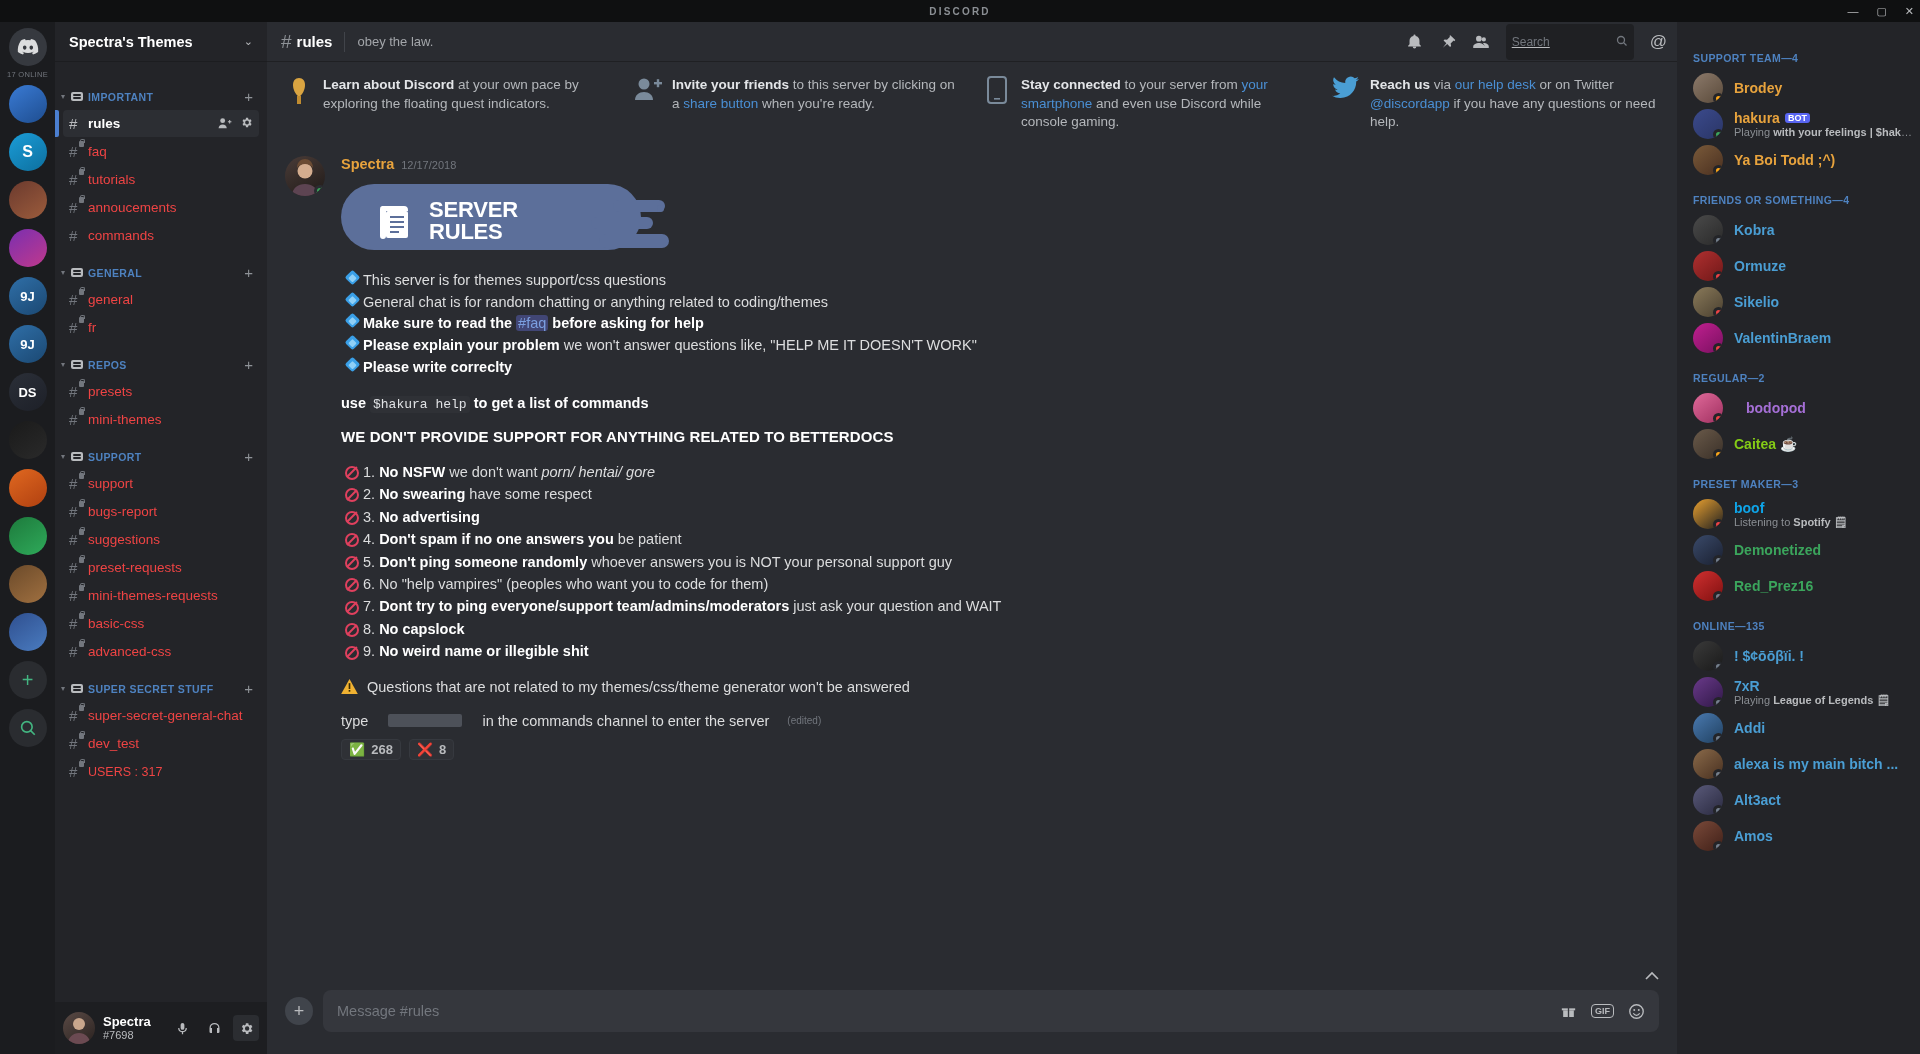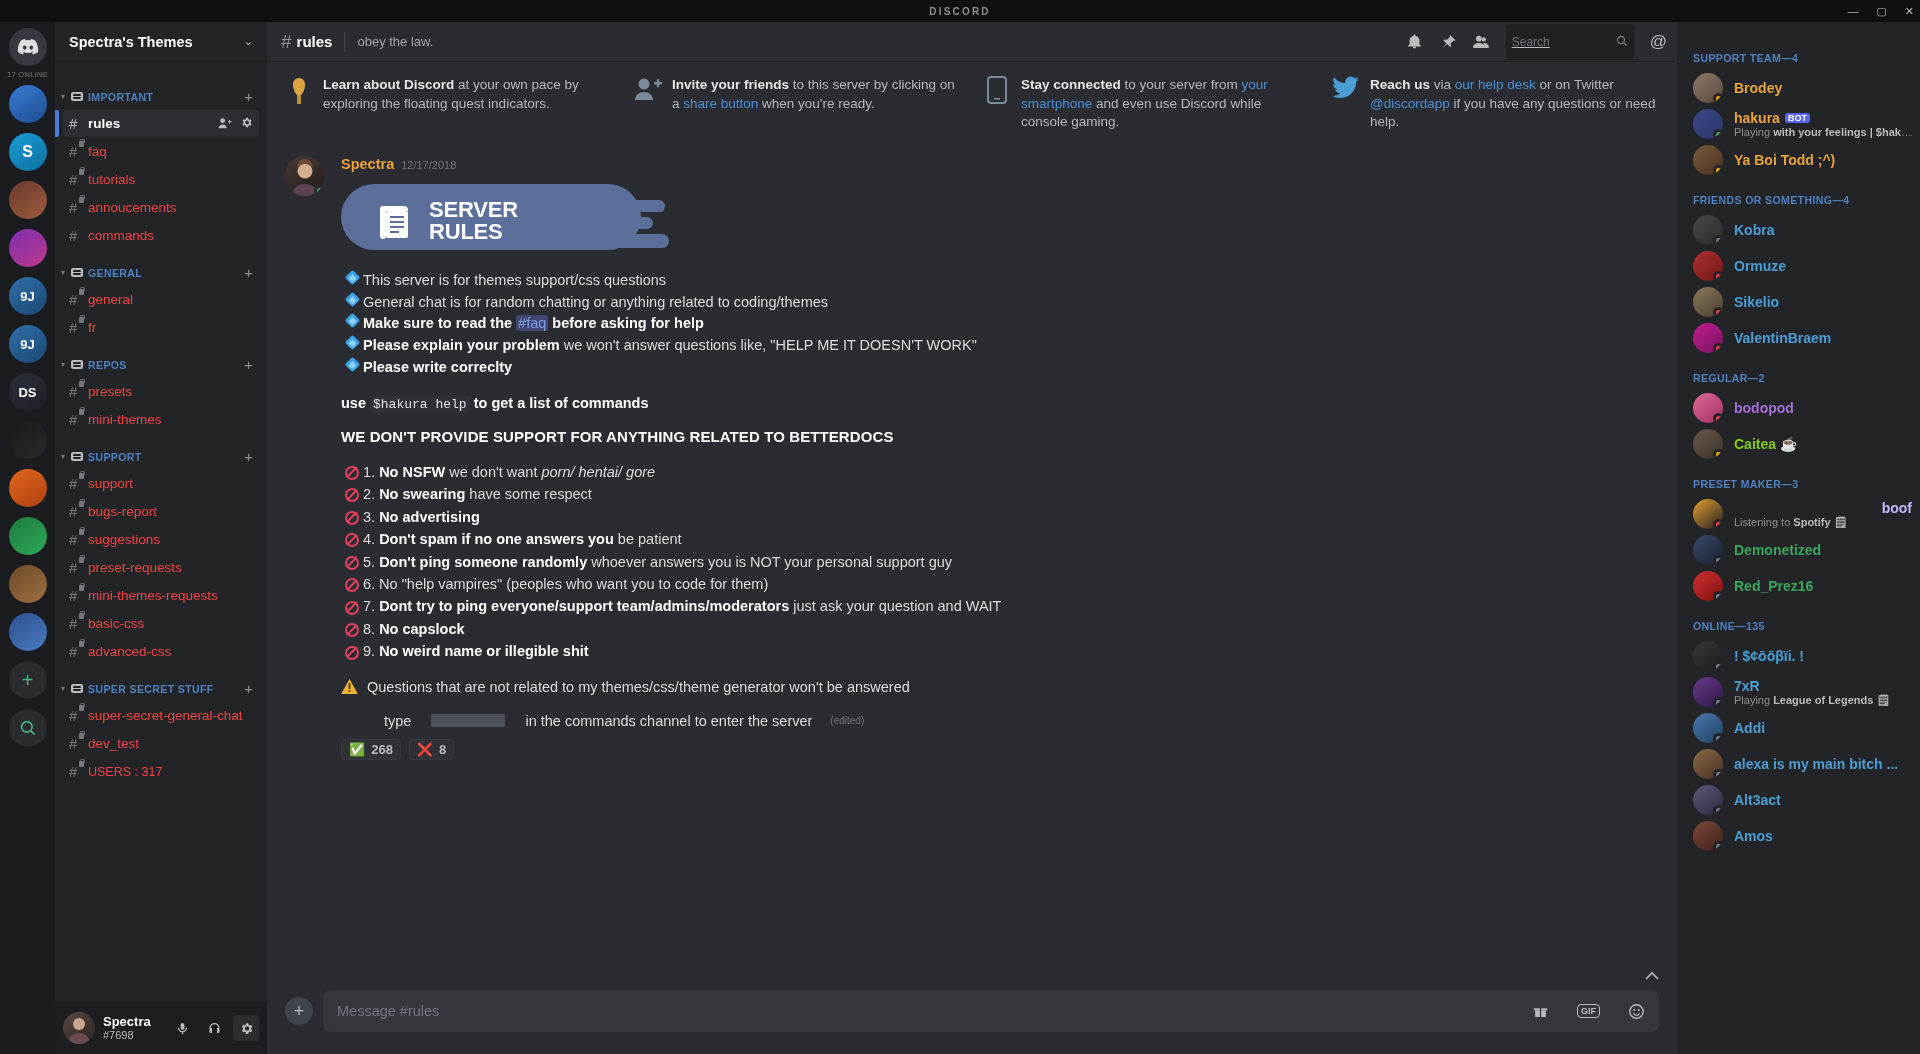--- a/index.html
+++ b/index.html
@@ -218,21 +218,21 @@
     transform: rotate(-45deg);
   }
   .nline .ntxt { font-size:14.5px; color:#dcddde; }
   .nline .ntxt b { font-weight:700; color:#fff; }
   .nline .ntxt i { font-style: italic; }
 
   .warnline { display:flex; align-items:flex-start; margin-bottom:16px; }
   .warnline .wico { width:26px; flex:none; font-size:15px; }
   .warnline .wtxt { font-size:14.5px; color:#dcddde; }
 
-  .typeline { display:flex; align-items:center; font-size:14.5px; color:#dcddde; margin-bottom:10px; gap:12px;margin-left:43px; }
+  .typeline { display:flex; align-items:center; font-size:14.5px; color:#dcddde; margin-bottom:10px; gap:12px; }
   .redacted { display:inline-block; width:74px; height:13px; background:#4d5159; border-radius:2px; margin: 0 8px; }
   .edited { font-size:10px; color:#72767d; margin-left:6px; }
 
   .reactions { display:flex; gap:8px; margin-bottom:10px; }
   .reaction {
     display:flex; align-items:center; gap:6px; background:#2f3136; border:1px solid #36393f;
     border-radius:4px; padding:2px 7px; font-size:13px; color:#b9bbbe; cursor:pointer;
   }
   .reaction .rcount { font-weight:600; }
 
@@ -244,21 +244,21 @@
   .composer { padding: 0 18px 22px 18px; flex:none; display:flex; align-items:center; gap:0; }
   .comp-plus {
     width:28px; height:28px; border-radius:50%; background:#40444b; color:#b9bbbe;
     display:flex; align-items:center; justify-content:center; font-size:18px; flex:none; margin-right:10px; cursor:pointer;
   }
   .comp-box {
     flex:1; height:42px; background:#35373d; border-radius:8px; display:flex; align-items:center;
     padding: 0 14px; justify-content:space-between;
   }
   .comp-box .cph { font-size:14.5px; color:#72767d; }
-  .comp-box .cicons { display:flex; gap:28px; align-items:center; color:#b9bbbe; }
+  .comp-box .cicons { display:flex; gap:14px; align-items:center; color:#b9bbbe; }
   .cic { font-size:15px; cursor:pointer; display:flex; align-items:center; }
   .gif-badge {
     font-size:9px; font-weight:800; border:1.6px solid #b9bbbe; border-radius:4px; padding:1px 3px; color:#b9bbbe;
   }
 
   
   .members {
     width: 243px; flex:none; background: #232428; padding: 14px 0 0 0; overflow:hidden;
   }
   .mcat {
@@ -815,38 +815,38 @@
           <div class="mtext">
             <div class="mname" style="color: rgb(74, 158, 212);">ValentinBraem</div>
           </div>
         </div>
         <div class="mcat">REGULAR—2</div>
         <div class="mrow">
           <div class="mava" style="background: linear-gradient(140deg, rgb(224, 106, 154), rgb(160, 48, 96));">
             <div class="mstat s-dnd"></div>
           </div>
           <div class="mtext">
-            <div class="mname" style="color: rgb(165, 111, 214);">bodopod</div>
+            <div class="mname" style="color: rgb(165, 111, 214); margin-left: 12px;">bodopod</div>
           </div>
         </div>
         <div class="mrow">
           <div class="mava" style="background: linear-gradient(140deg, rgb(106, 90, 74), rgb(58, 48, 40));">
             <div class="mstat s-idle"></div>
           </div>
           <div class="mtext">
             <div class="mname" style="color: #84cc16;">Caitea ☕</div>
           </div>
         </div>
         <div class="mcat">PRESET MAKER—3</div>
         <div class="mrow">
           <div class="mava" style="background: linear-gradient(140deg, rgb(232, 160, 48), rgb(32, 32, 32));">
             <div class="mstat s-dnd"></div>
           </div>
           <div class="mtext">
-            <div class="mname" style="color: #c4b5fd; text-align: right;">boof</div>
+            <div class="mname" style="color: #0ea5e9;">boof</div>
             <div class="mact"><span>Listening to </span><b>Spotify 🗒</b></div>
           </div>
         </div>
         <div class="mrow">
           <div class="mava" style="background: linear-gradient(140deg, rgb(58, 74, 106), rgb(26, 32, 48));">
             <div class="mstat s-offline"></div>
           </div>
           <div class="mtext">
             <div class="mname" style="color: rgb(59, 165, 92);">Demonetized</div>
           </div>

